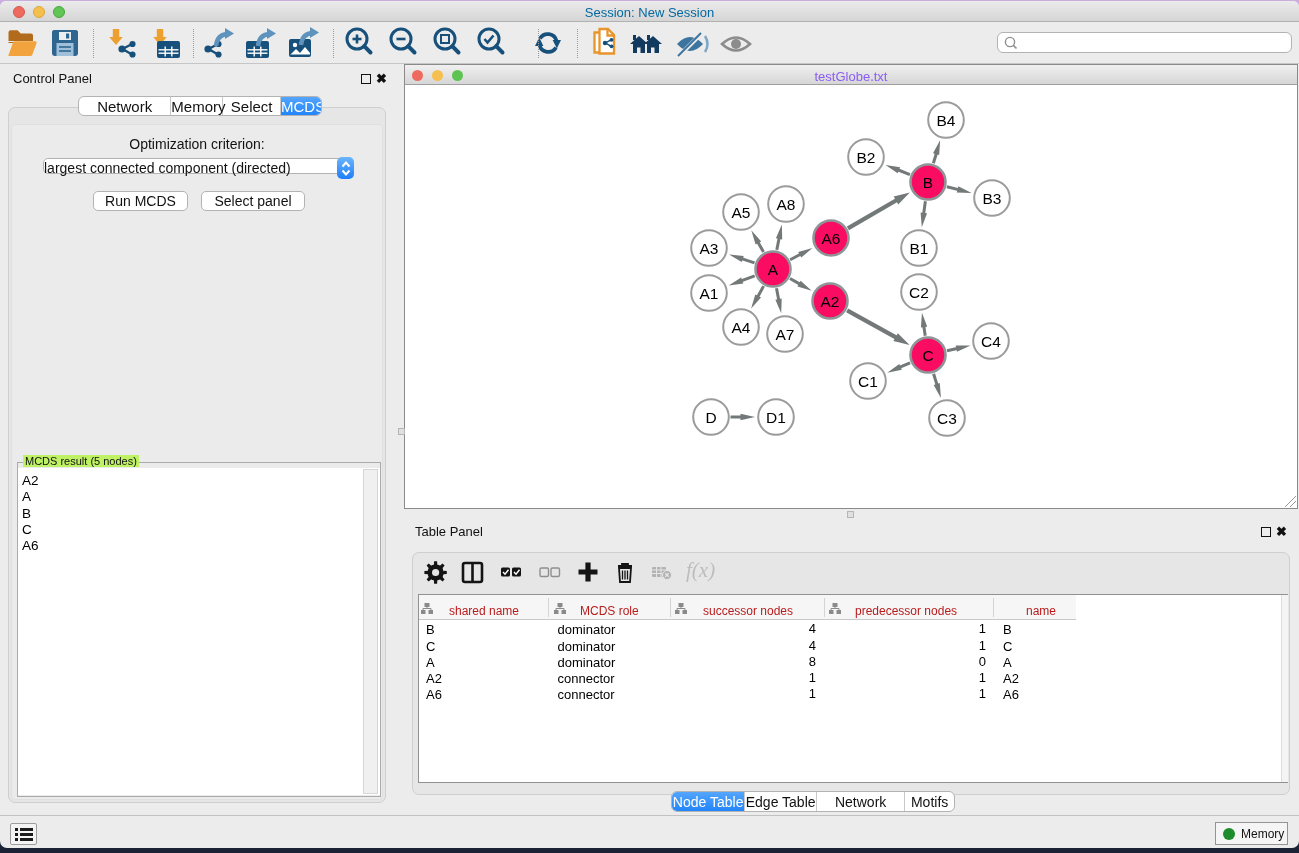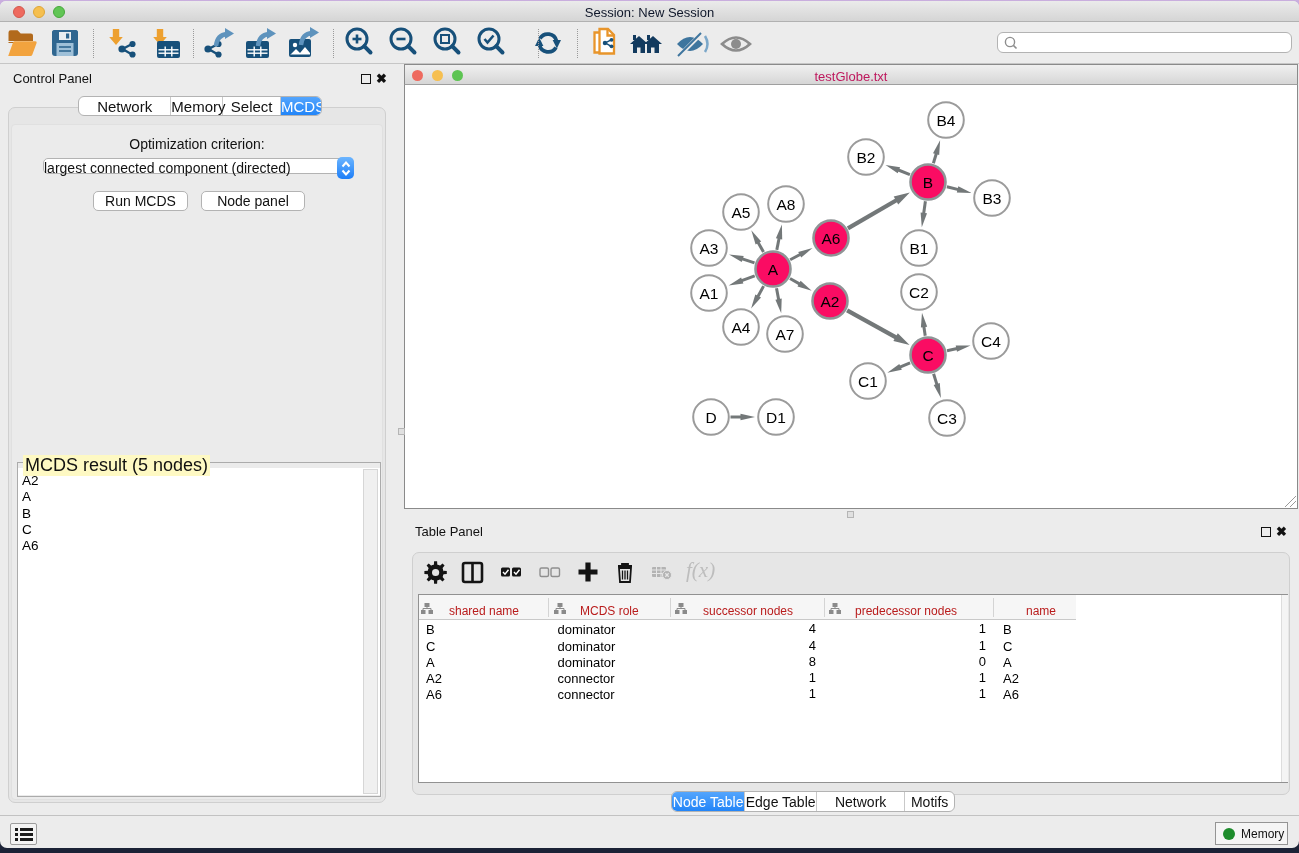--- a/index.html
+++ b/index.html
@@ -1,20 +1,20 @@
 <!DOCTYPE html>
 <html><head><meta charset="utf-8"><style>
 *{margin:0;padding:0;box-sizing:border-box}
 html,body{width:1299px;height:853px;overflow:hidden}
 body{font-family:"Liberation Sans",sans-serif;background:linear-gradient(#c9aede 0,#c9aede 420px,#1b2236 420px);position:relative}
 .abs{position:absolute}
 #app{left:0;top:1px;width:1299px;height:847px;background:#ececec;border-radius:6px 6px 7px 7px}
 #titlebar{left:0;top:1px;width:1299px;height:21px;background:linear-gradient(#ebebeb,#d5d5d5);border-radius:6px 6px 0 0;border-bottom:1px solid #b1b1b1}
 .tl{width:12px;height:12px;border-radius:50%;top:6px}
-#ttext{top:5px;left:0;width:1299px;text-align:center;font-size:13px;color:#0f172a}
+#ttext{top:5px;left:0;width:1299px;text-align:center;font-size:13px;color:#0369a1}
 #toolbar{left:0;top:23px;width:1299px;height:41px;background:#ececec;border-bottom:1px solid #c6c6c6}
 .vsep{top:29px;height:29px;width:0;border-left:1px dotted #9a9a9a}
 #search{left:997px;top:32px;width:295px;height:21px;background:#fff;border:1px solid #b3b3b3;border-radius:6px}
 
 #cp-title{left:13px;top:71px;font-size:13px;color:#111}
 .sqicon{width:10px;height:10px;border:1.6px solid #111;top:74px}
 .xicon{font-size:13px;font-weight:bold;color:#111;top:71px}
 #cp-box{left:8px;top:107px;width:378px;height:696px;background:#e6e6e6;border:1px solid #cfcfcf;border-radius:7px}
 #cp-inner{left:11px;top:124px;width:372px;height:676px;background:#ebebeb;border:1px solid #e0e0e0;border-radius:4px}
 .tabs{display:flex;border:1px solid #b3b3b3;border-radius:6px;overflow:hidden;background:#fff}
@@ -22,28 +22,28 @@
 #cp-tabs div{font-size:15px;color:#111;text-align:center;line-height:19px;border-right:1px solid #c9c9c9}
 #cp-tabs div:last-child{border-right:none}
 .seltab{background:linear-gradient(#54a5fd,#2285f8);color:#fff !important}
 #optlab{left:11px;top:136px;width:372px;text-align:center;font-size:14px;color:#111}
 #dd{left:43px;top:158px;width:311px;height:16px;background:#fff;border:1px solid #b3b3b3;border-radius:5px;font-size:14px;color:#111;text-align:left;line-height:19px;padding-right:14px}
 #ddbtn{left:337px;top:157px;width:17px;height:22px;background:linear-gradient(#6cb5ff,#1d7ef8);border-radius:5px;}
 .btn{background:#fff;border:1px solid #b3b3b3;border-radius:5px;font-size:14px;color:#111;text-align:center}
 #runbtn{left:93px;top:191px;width:95px;height:20px;line-height:19px}
 #closebtn{left:201px;top:191px;width:104px;height:20px;line-height:19px}
 #grp{left:17px;top:462px;width:364px;height:335px;border:1px solid #ababab}
-#grplab{left:23px;top:455px;font-size:18px;color:#111;background:#fef9c3;padding:0 2px}
+#grplab{left:23px;top:455px;font-size:11px;color:#111;background:#bef264;padding:0 2px}
 #mlist{left:18px;top:468px;width:362px;height:327px;background:#fff;font-size:13.5px;color:#000;padding:5px 0 0 4px;line-height:16.3px}
 #mscroll{left:363px;top:469px;width:15px;height:325px;background:#f0f0f0;border:1px solid #d6d6d6}
 
 #netwin{left:404px;top:64px;width:894px;height:445px;background:#fff;border:1px solid #8a8a8a}
 #nettb{left:404px;top:64px;width:894px;height:21px;background:linear-gradient(#f0f0f0,#d6d6d6);border:1px solid #8a8a8a;border-bottom:1px solid #9f9f9f}
 .tl2{width:11px;height:11px;border-radius:50%;top:70px}
-#nettitle{left:404px;top:69px;width:894px;text-align:center;font-size:13px;color:#be185d}
+#nettitle{left:404px;top:69px;width:894px;text-align:center;font-size:13px;color:#8b5cf6}
 
 #tp-title{left:415px;top:524px;font-size:13px;color:#111}
 #tp-box{left:412px;top:552px;width:878px;height:243px;background:#e6e6e6;border:1px solid #cfcfcf;border-radius:7px}
 #tbl{left:418px;top:594px;width:870px;height:189px;background:#fff;border:1px solid #919191}
 #thead{left:419px;top:595px;width:657px;height:25px;background:#f6f6f6;border-bottom:1px solid #c9c9c9}
 .hsep{top:598px;width:0;height:19px;border-left:1px solid #d4d4d4}
 .hlab{top:604px;font-size:12px;color:#b91c1c}
 .cell{font-size:13px;color:#000;height:16.25px;line-height:16.25px}
 #tscroll{left:1281px;top:595px;width:7px;height:187px;background:#f4f4f4;border-left:1px solid #ddd}
 #bt-tabs{left:671px;top:791px;width:284px;height:21px}
@@ -170,21 +170,21 @@
  <div style="width:40px" class="seltab">MCDS</div>
 </div>
 <div class="abs" id="optlab">Optimization criterion:</div>
 <div class="abs" id="dd">largest connected component (directed)</div>
 <div class="abs" id="ddbtn"></div>
 <svg class="abs" style="left:340px;top:160px" width="12" height="17">
     <path d="M2.5,6.5 L6,2.5 L9.5,6.5" stroke="#fff" stroke-width="2" fill="none"></path>
     <path d="M2.5,10.5 L6,14.5 L9.5,10.5" stroke="#fff" stroke-width="2" fill="none"></path>
   </svg>
 <div class="abs btn" id="runbtn">Run MCDS</div>
-<div class="abs btn" id="closebtn">Node panel</div>
+<div class="abs btn" id="closebtn">Select panel</div>
 <div class="abs" id="grp"></div>
 <div class="abs" id="mlist">A2<br>A<br>B<br>C<br>A6</div>
 <div class="abs" id="mscroll"></div>
 <div class="abs" id="grplab">MCDS result (5 nodes)</div>
 
 <div class="abs" id="netwin"></div>
 <svg class="abs" style="left:404px;top:64px" width="8" height="8">
     <path d="M0,0 h7 l-7,7 z" fill="#3b6fb5"></path>
   </svg>
 <div class="abs" id="nettb"></div>

